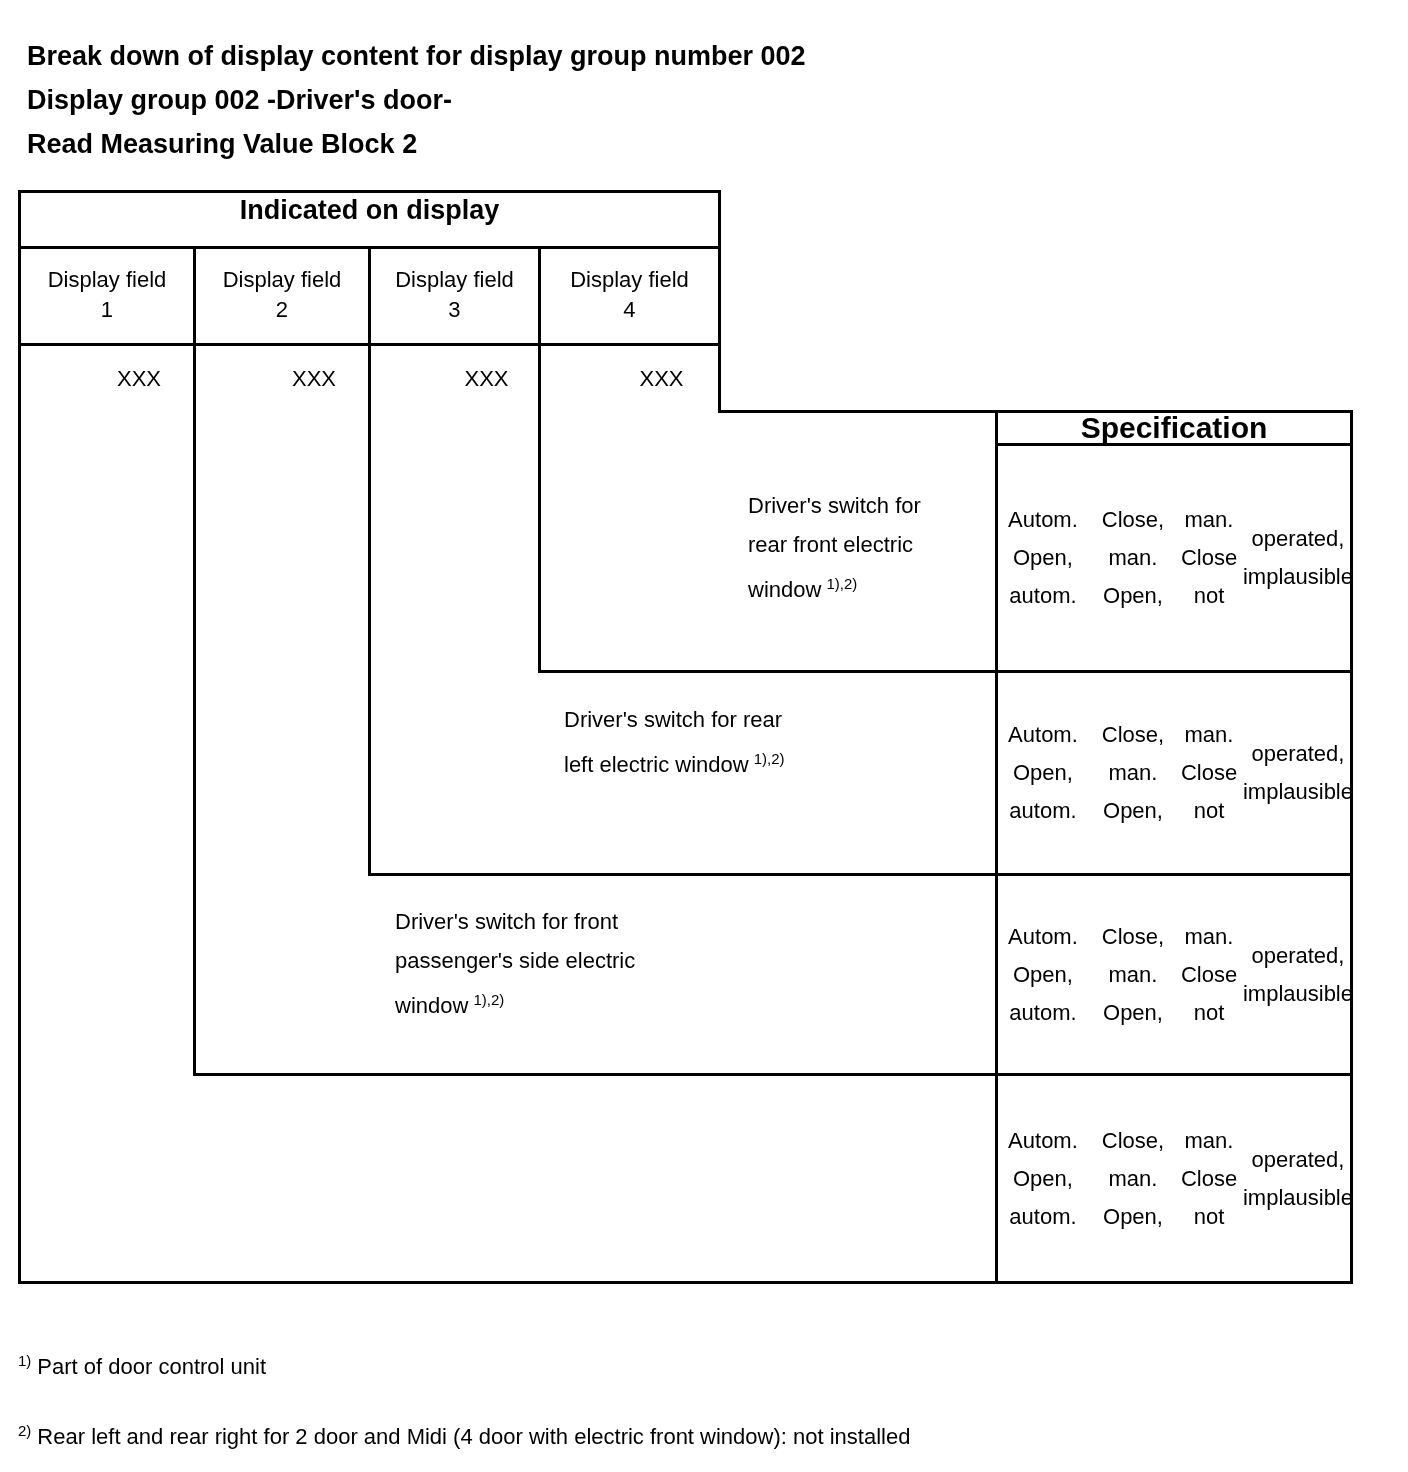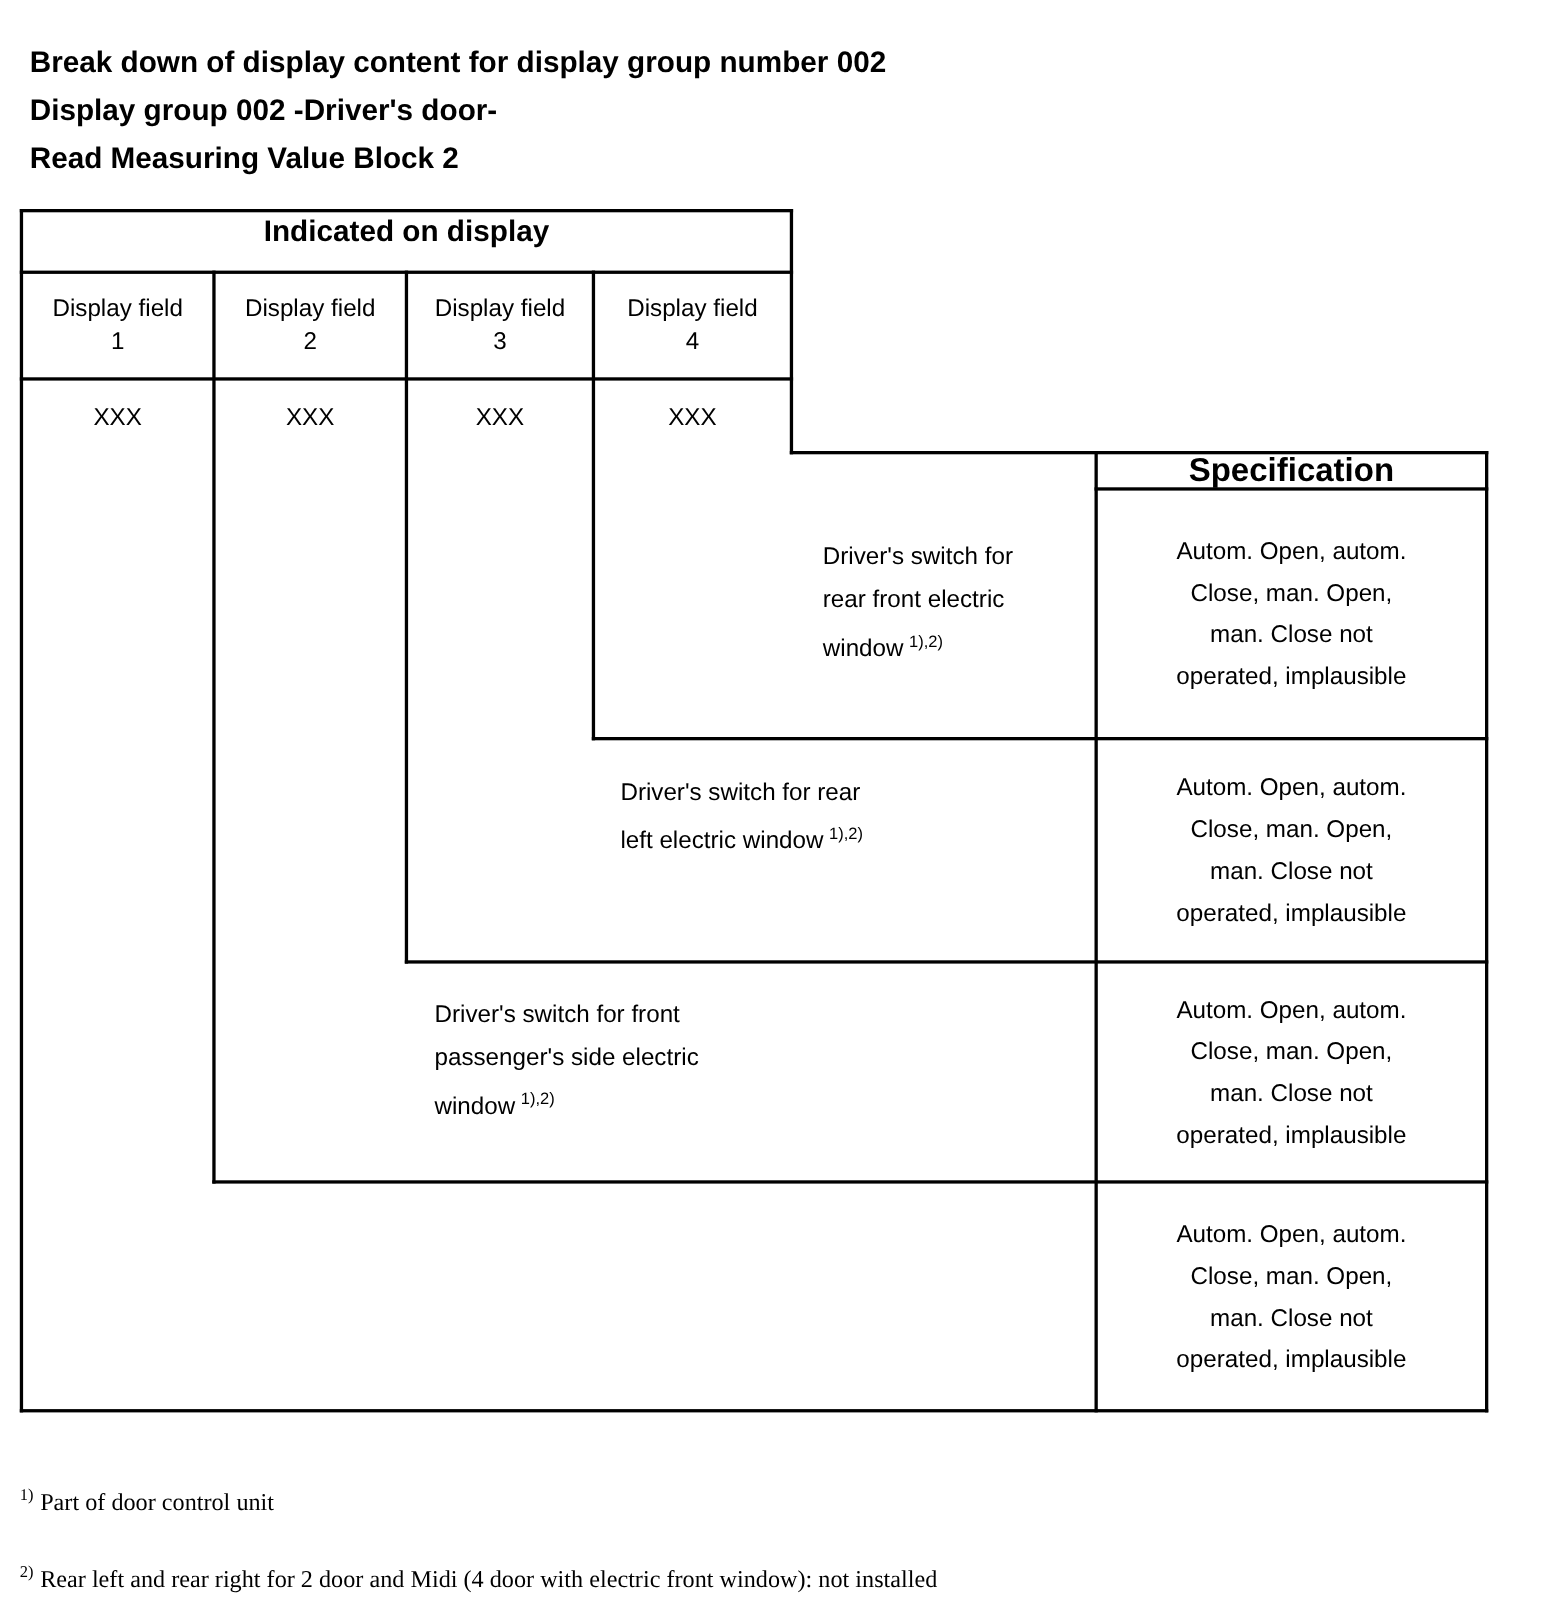--- a/index.html
+++ b/index.html
@@ -11,31 +11,31 @@
   }
   .title { position:absolute; left:27px; top:34px; font-weight:bold; font-size:27px; line-height:44px; }
   .hl { position:absolute; height:3px; background:#000; }
   .vl { position:absolute; width:3px; background:#000; }
   .center-box {
     position:absolute; display:flex; align-items:center; justify-content:center;
     text-align:center;
   }
   .ind-header { font-weight:bold; font-size:27px; }
   .colhead { font-size:22px; line-height:30px; }
-  .xxx { font-size:22px; }
+  .xxx { font-size:22px;margin-left:32px; }
   .spec-header { font-weight:bold; font-size:30px; }
   .spec-cell {
     position:absolute; left:995px; width:358px;
-    display:flex; flex-direction:column; align-items:center; justify-content:center;
+    display:flex; flex-direction:row; align-items:center; justify-content:center;
     text-align:center; font-size:22px; line-height:38px;
   }
   .desc { position:absolute; font-size:22px; line-height:39px; }
   .desc sup, .footnote sup { font-size:15px; }
   .desc sup { margin-left:5px; }
-  .footnote { position:absolute; left:18px; font-size:22px;font-family:Liberation Serif, serif; }
+  .footnote { position:absolute; left:18px; font-size:22px; }
   .footnote sup { margin-right:6px; }
 </style>
 </head>
 <body>
 
 <div class="page">
 
   <div class="title">
     <div>Break down of display content for display group number 002</div>
     <div>Display group 002 -Driver's door-</div>

